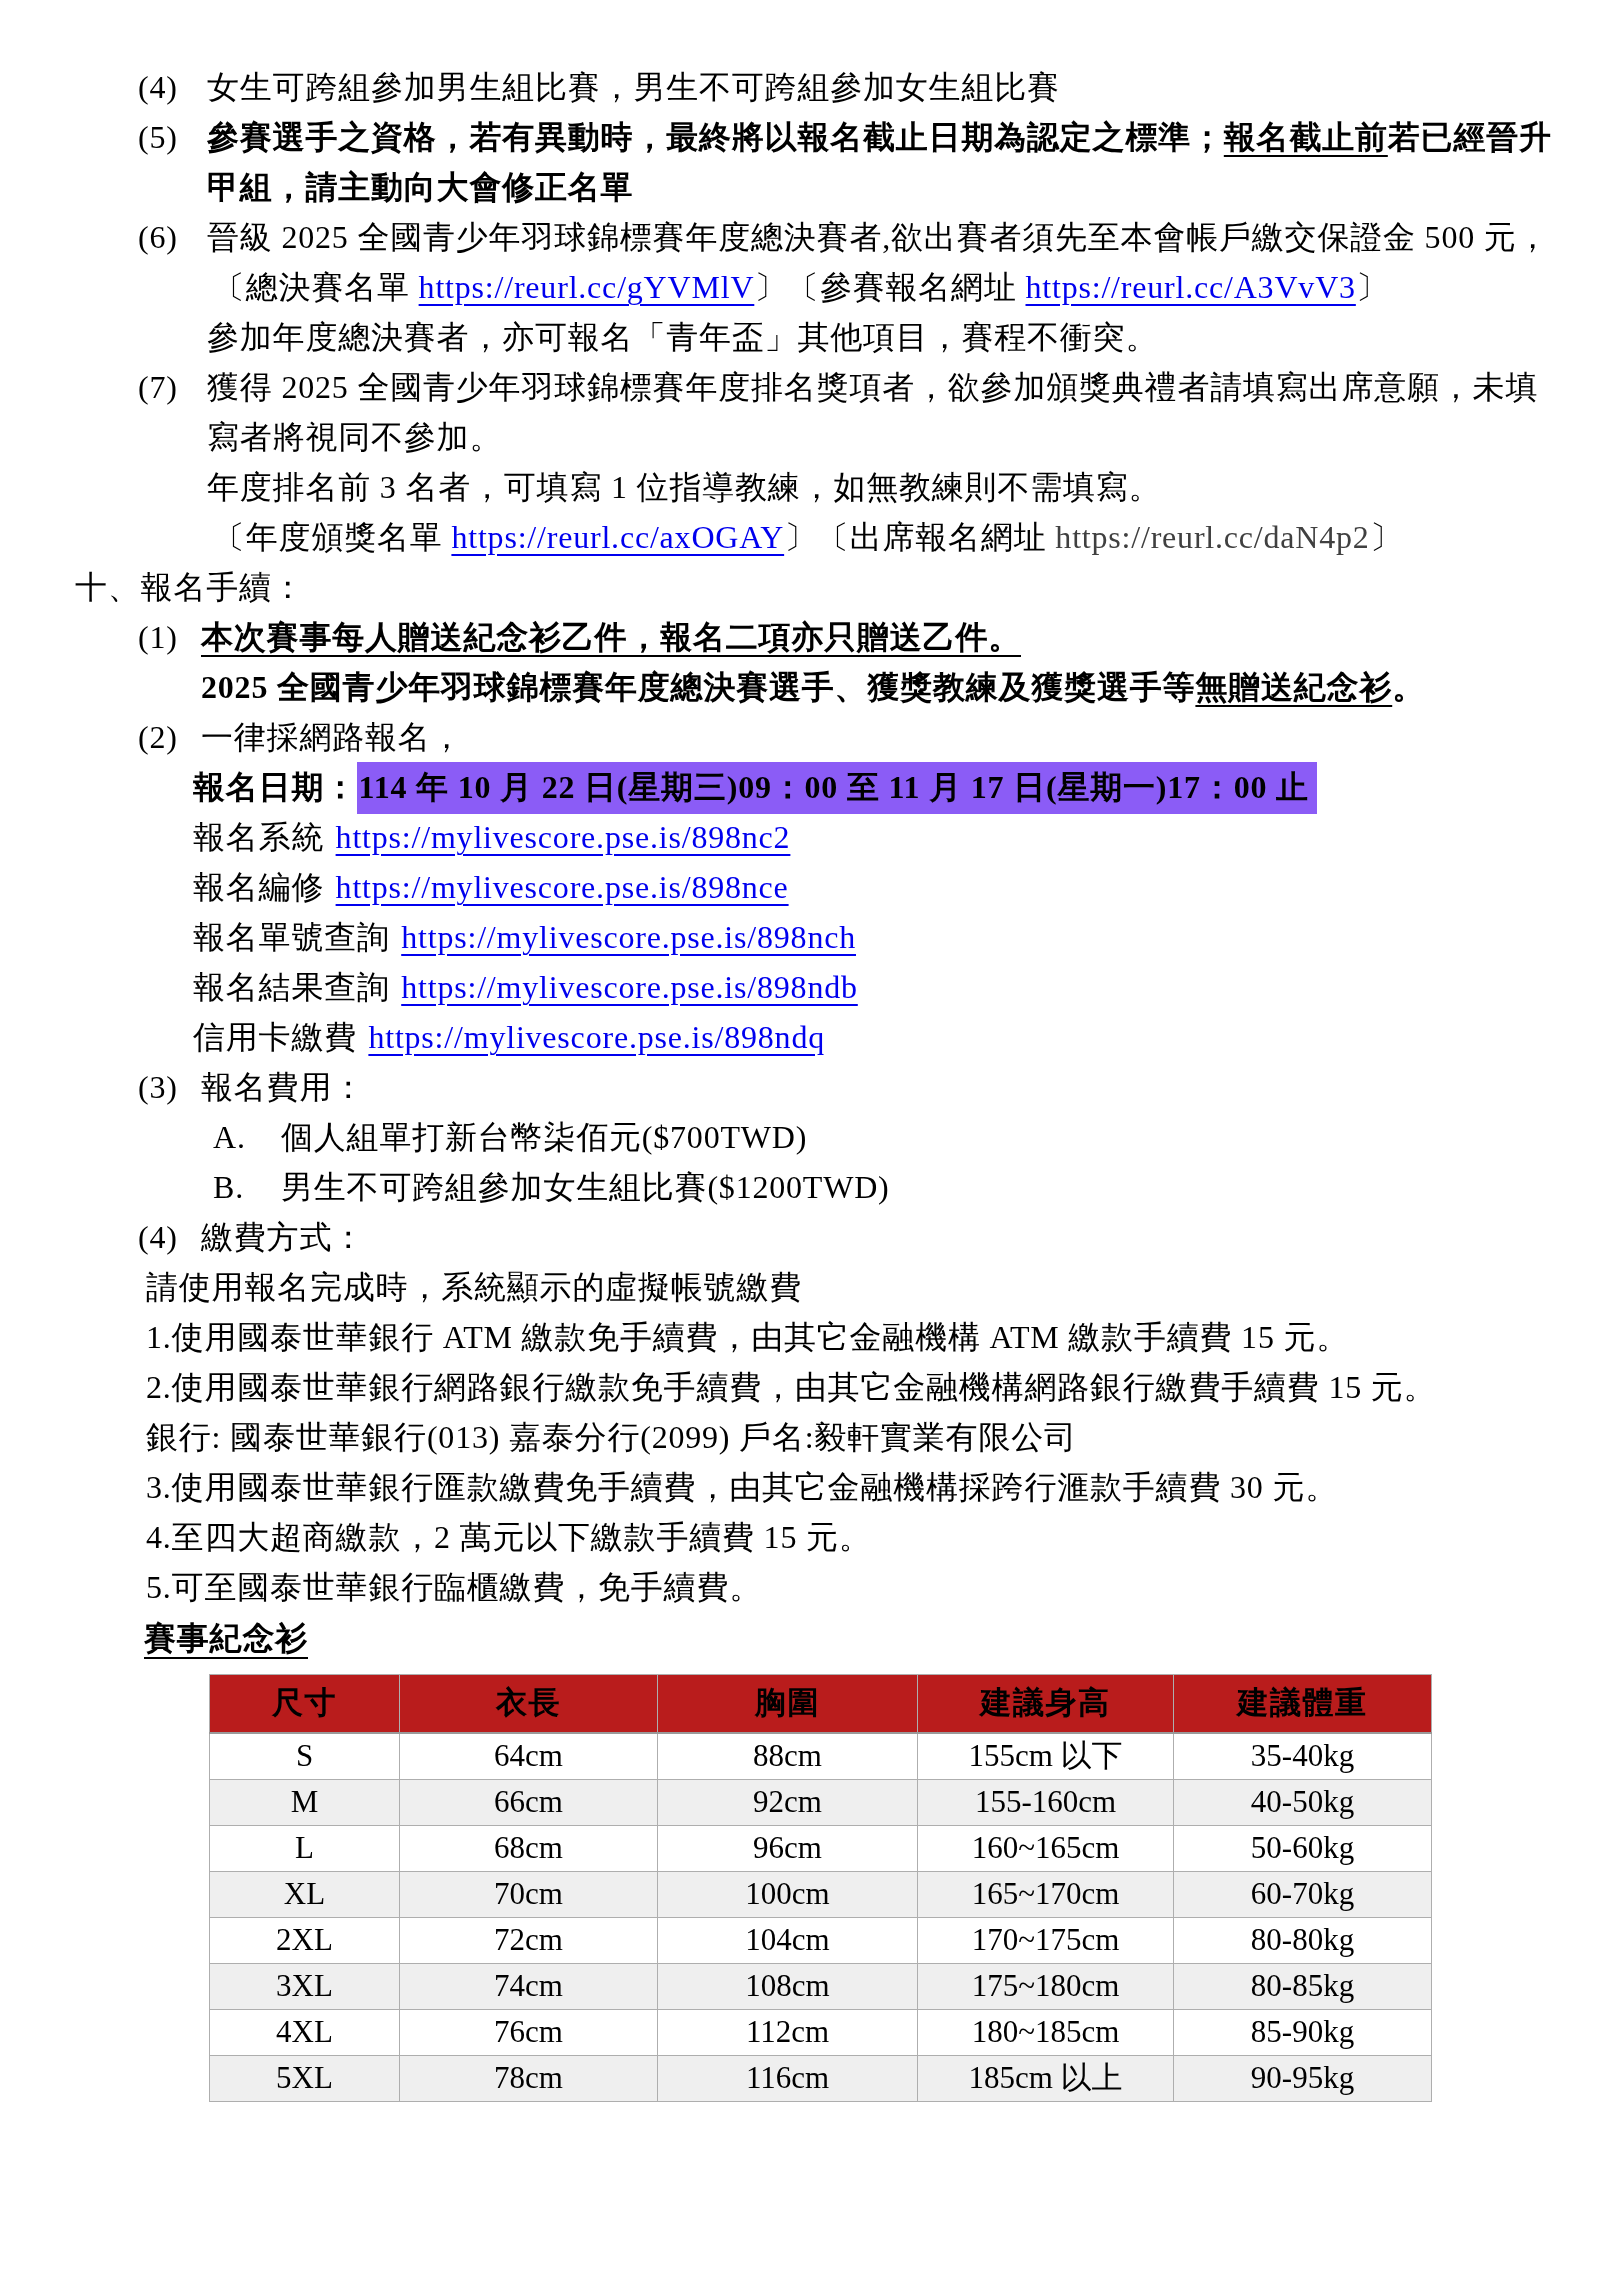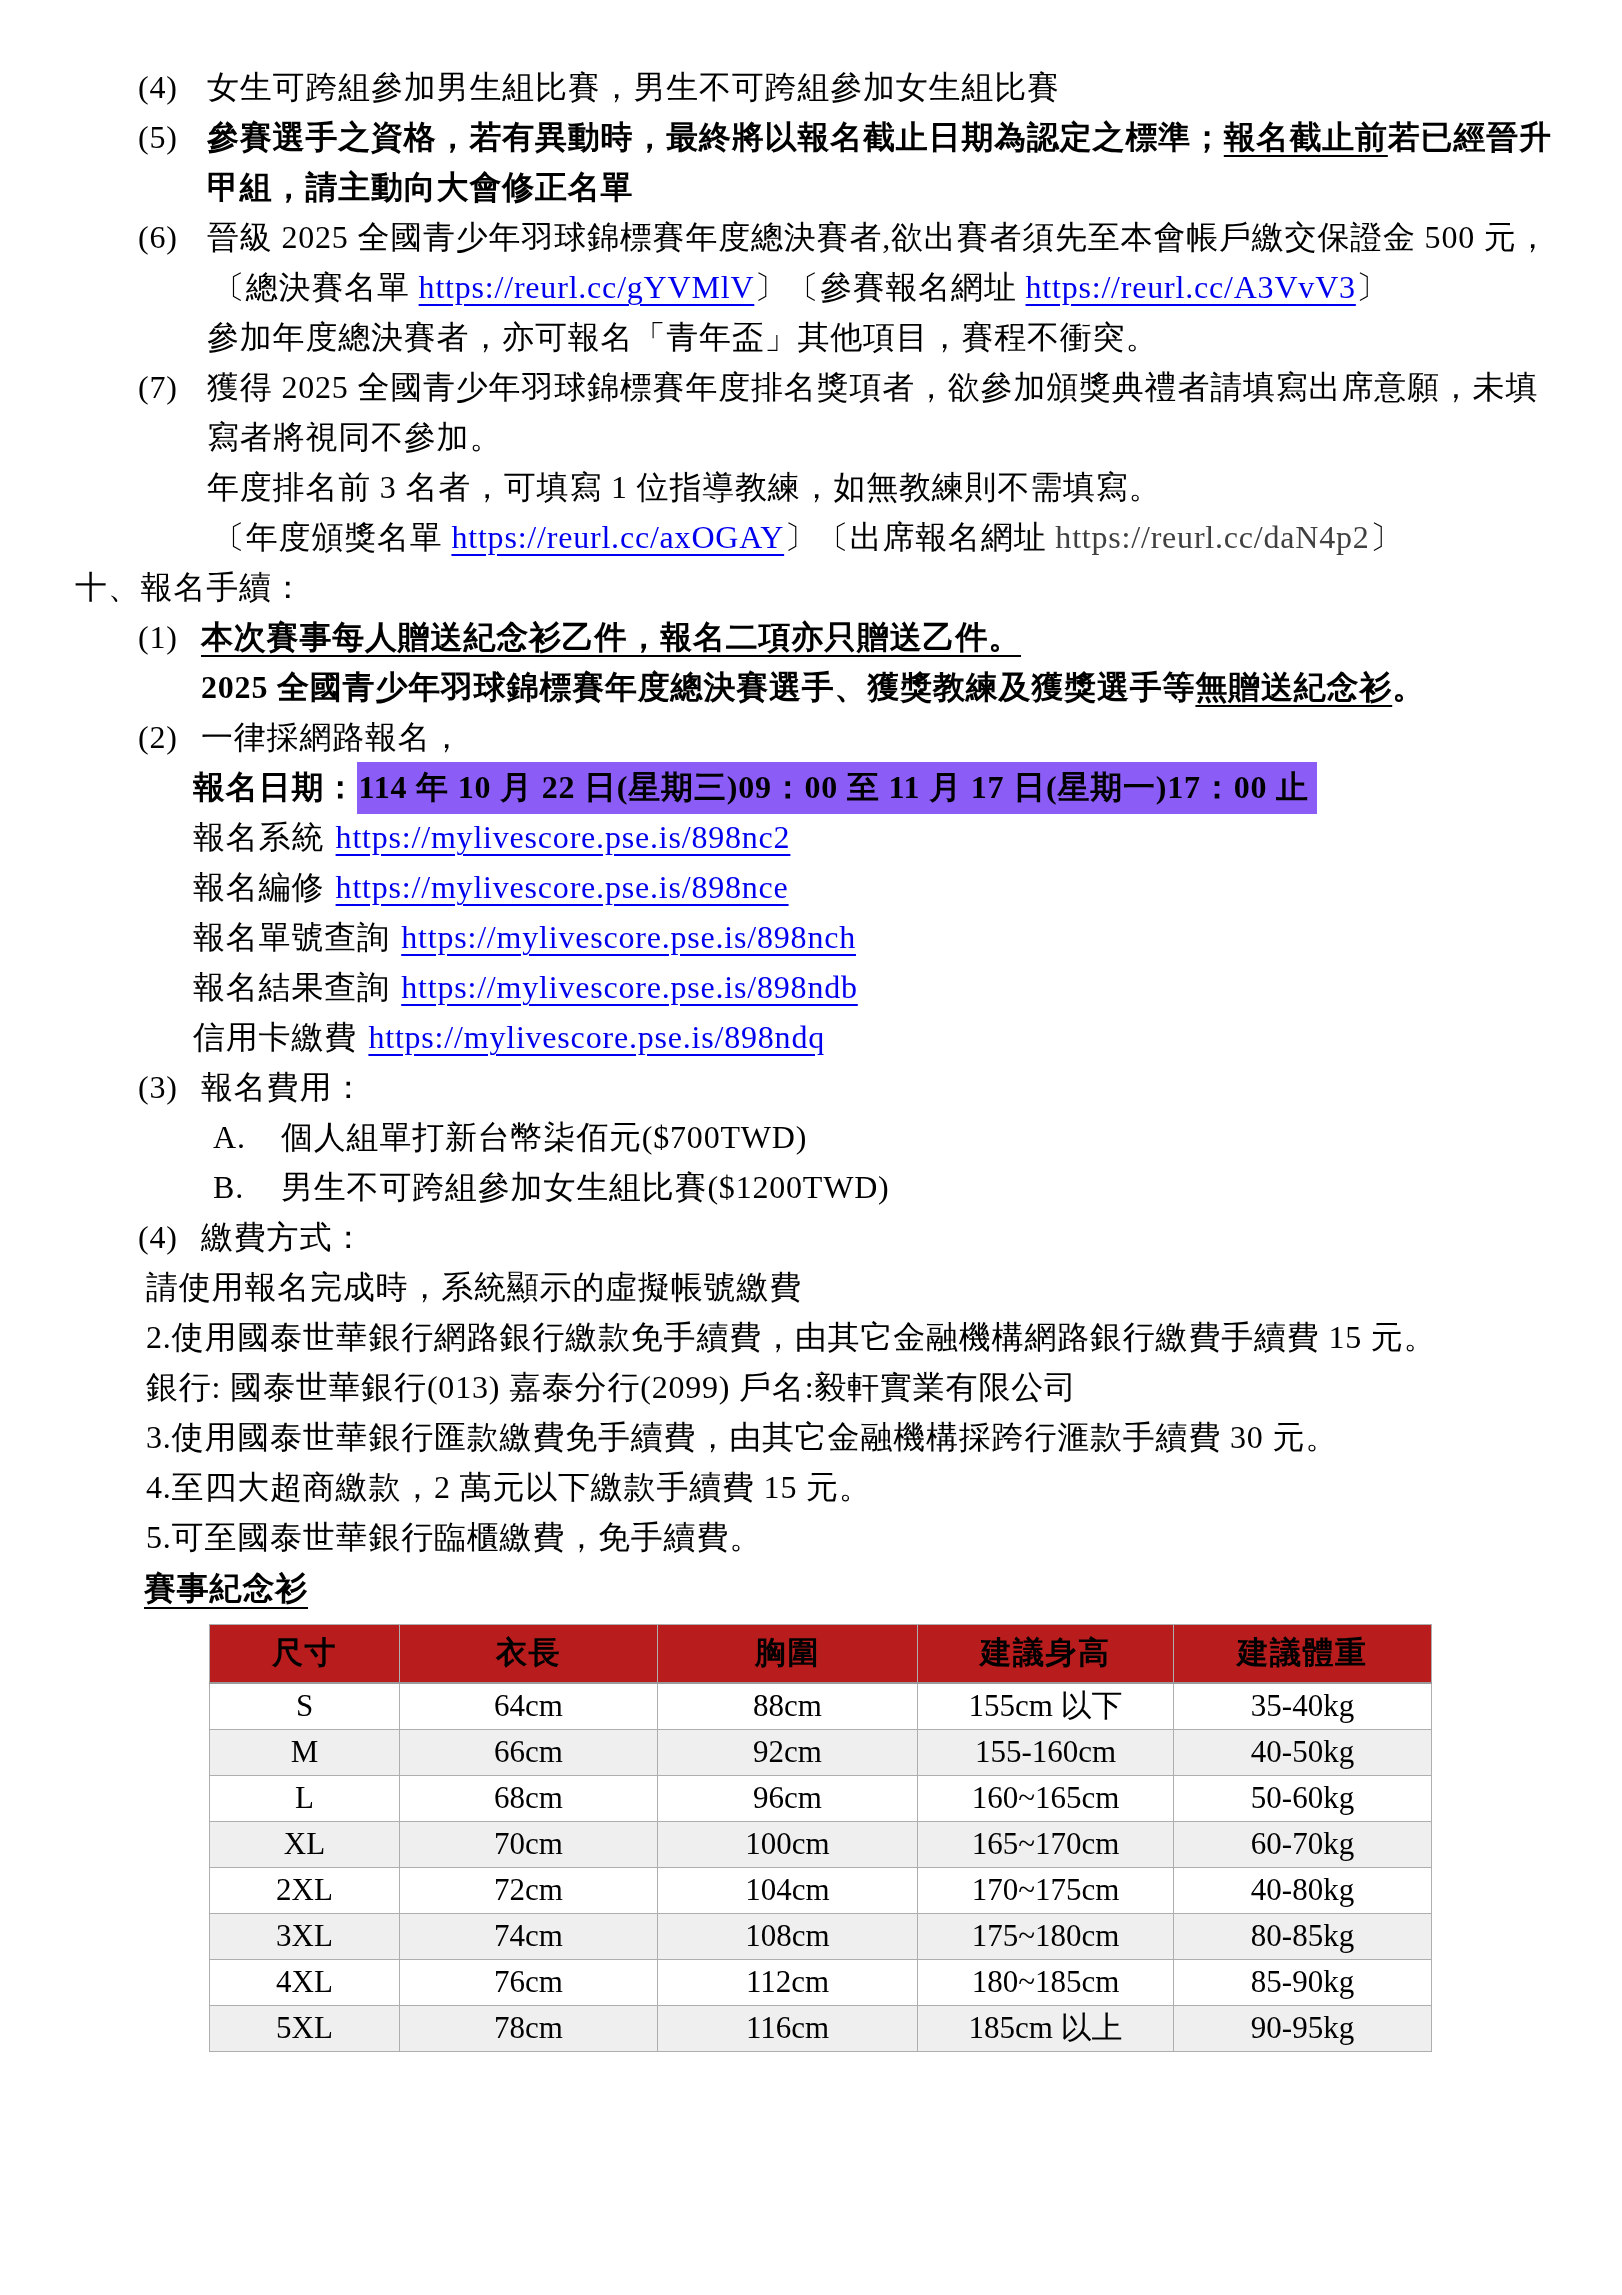--- a/index.html
+++ b/index.html
@@ -89,20 +89,21 @@
   <div class="ln ind-sub2"><span class="lbl">報名單號查詢</span><a class="lk">https://mylivescore.pse.is/898nch</a></div>
   <div class="ln ind-sub2"><span class="lbl">報名結果查詢</span><a class="lk">https://mylivescore.pse.is/898ndb</a></div>
   <div class="ln ind-sub2"><span class="lbl">信用卡繳費</span><a class="lk">https://mylivescore.pse.is/898ndq</a></div>
 
   <div class="ln ind-top"><span class="mk2">(3)</span><span>報名費用：</span></div>
   <div class="ln ind-ab"><span class="mkab">A.</span><span>個人組單打新台幣柒佰元($700TWD)</span></div>
   <div class="ln ind-ab"><span class="mkab">B.</span><span>男生不可跨組參加女生組比賽($1200TWD)</span></div>
 
   <div class="ln ind-top"><span class="mk2">(4)</span><span>繳費方式：</span></div>
   <div class="ln ind-pay"><span>請使用報名完成時，系統顯示的虛擬帳號繳費</span></div>
+  <div class="ln ind-pay"><span>1.使用國泰世華銀行 ATM 繳款免手續費，由其它金融機構 ATM 繳款手續費 15 元。</span></div>
   <div class="ln ind-pay"><span>2.使用國泰世華銀行網路銀行繳款免手續費，由其它金融機構網路銀行繳費手續費 15 元。</span></div>
   <div class="ln ind-pay"><span>銀行: 國泰世華銀行(013) 嘉泰分行(2099) 戶名:毅軒實業有限公司</span></div>
   <div class="ln ind-pay"><span>3.使用國泰世華銀行匯款繳費免手續費，由其它金融機構採跨行滙款手續費 30 元。</span></div>
   <div class="ln ind-pay"><span>4.至四大超商繳款，2 萬元以下繳款手續費 15 元。</span></div>
   <div class="ln ind-pay"><span>5.可至國泰世華銀行臨櫃繳費，免手續費。</span></div>
 
   <div class="shirt-head ind-shirt"><span>賽事紀念衫</span></div>
 
   <table class="sizes">
     <colgroup>
@@ -146,21 +147,21 @@
           <td>70cm</td>
           <td>100cm</td>
           <td>165~170cm</td>
           <td>60-70kg</td>
     </tr>
     <tr>
       <td>2XL</td>
           <td>72cm</td>
           <td>104cm</td>
           <td>170~175cm</td>
-          <td>40-80kg</td>
+          <td>80-80kg</td>
     </tr>
     <tr class="stripe">
       <td>3XL</td>
           <td>74cm</td>
           <td>108cm</td>
           <td>175~180cm</td>
           <td>80-85kg</td>
     </tr>
     <tr>
       <td>4XL</td>

